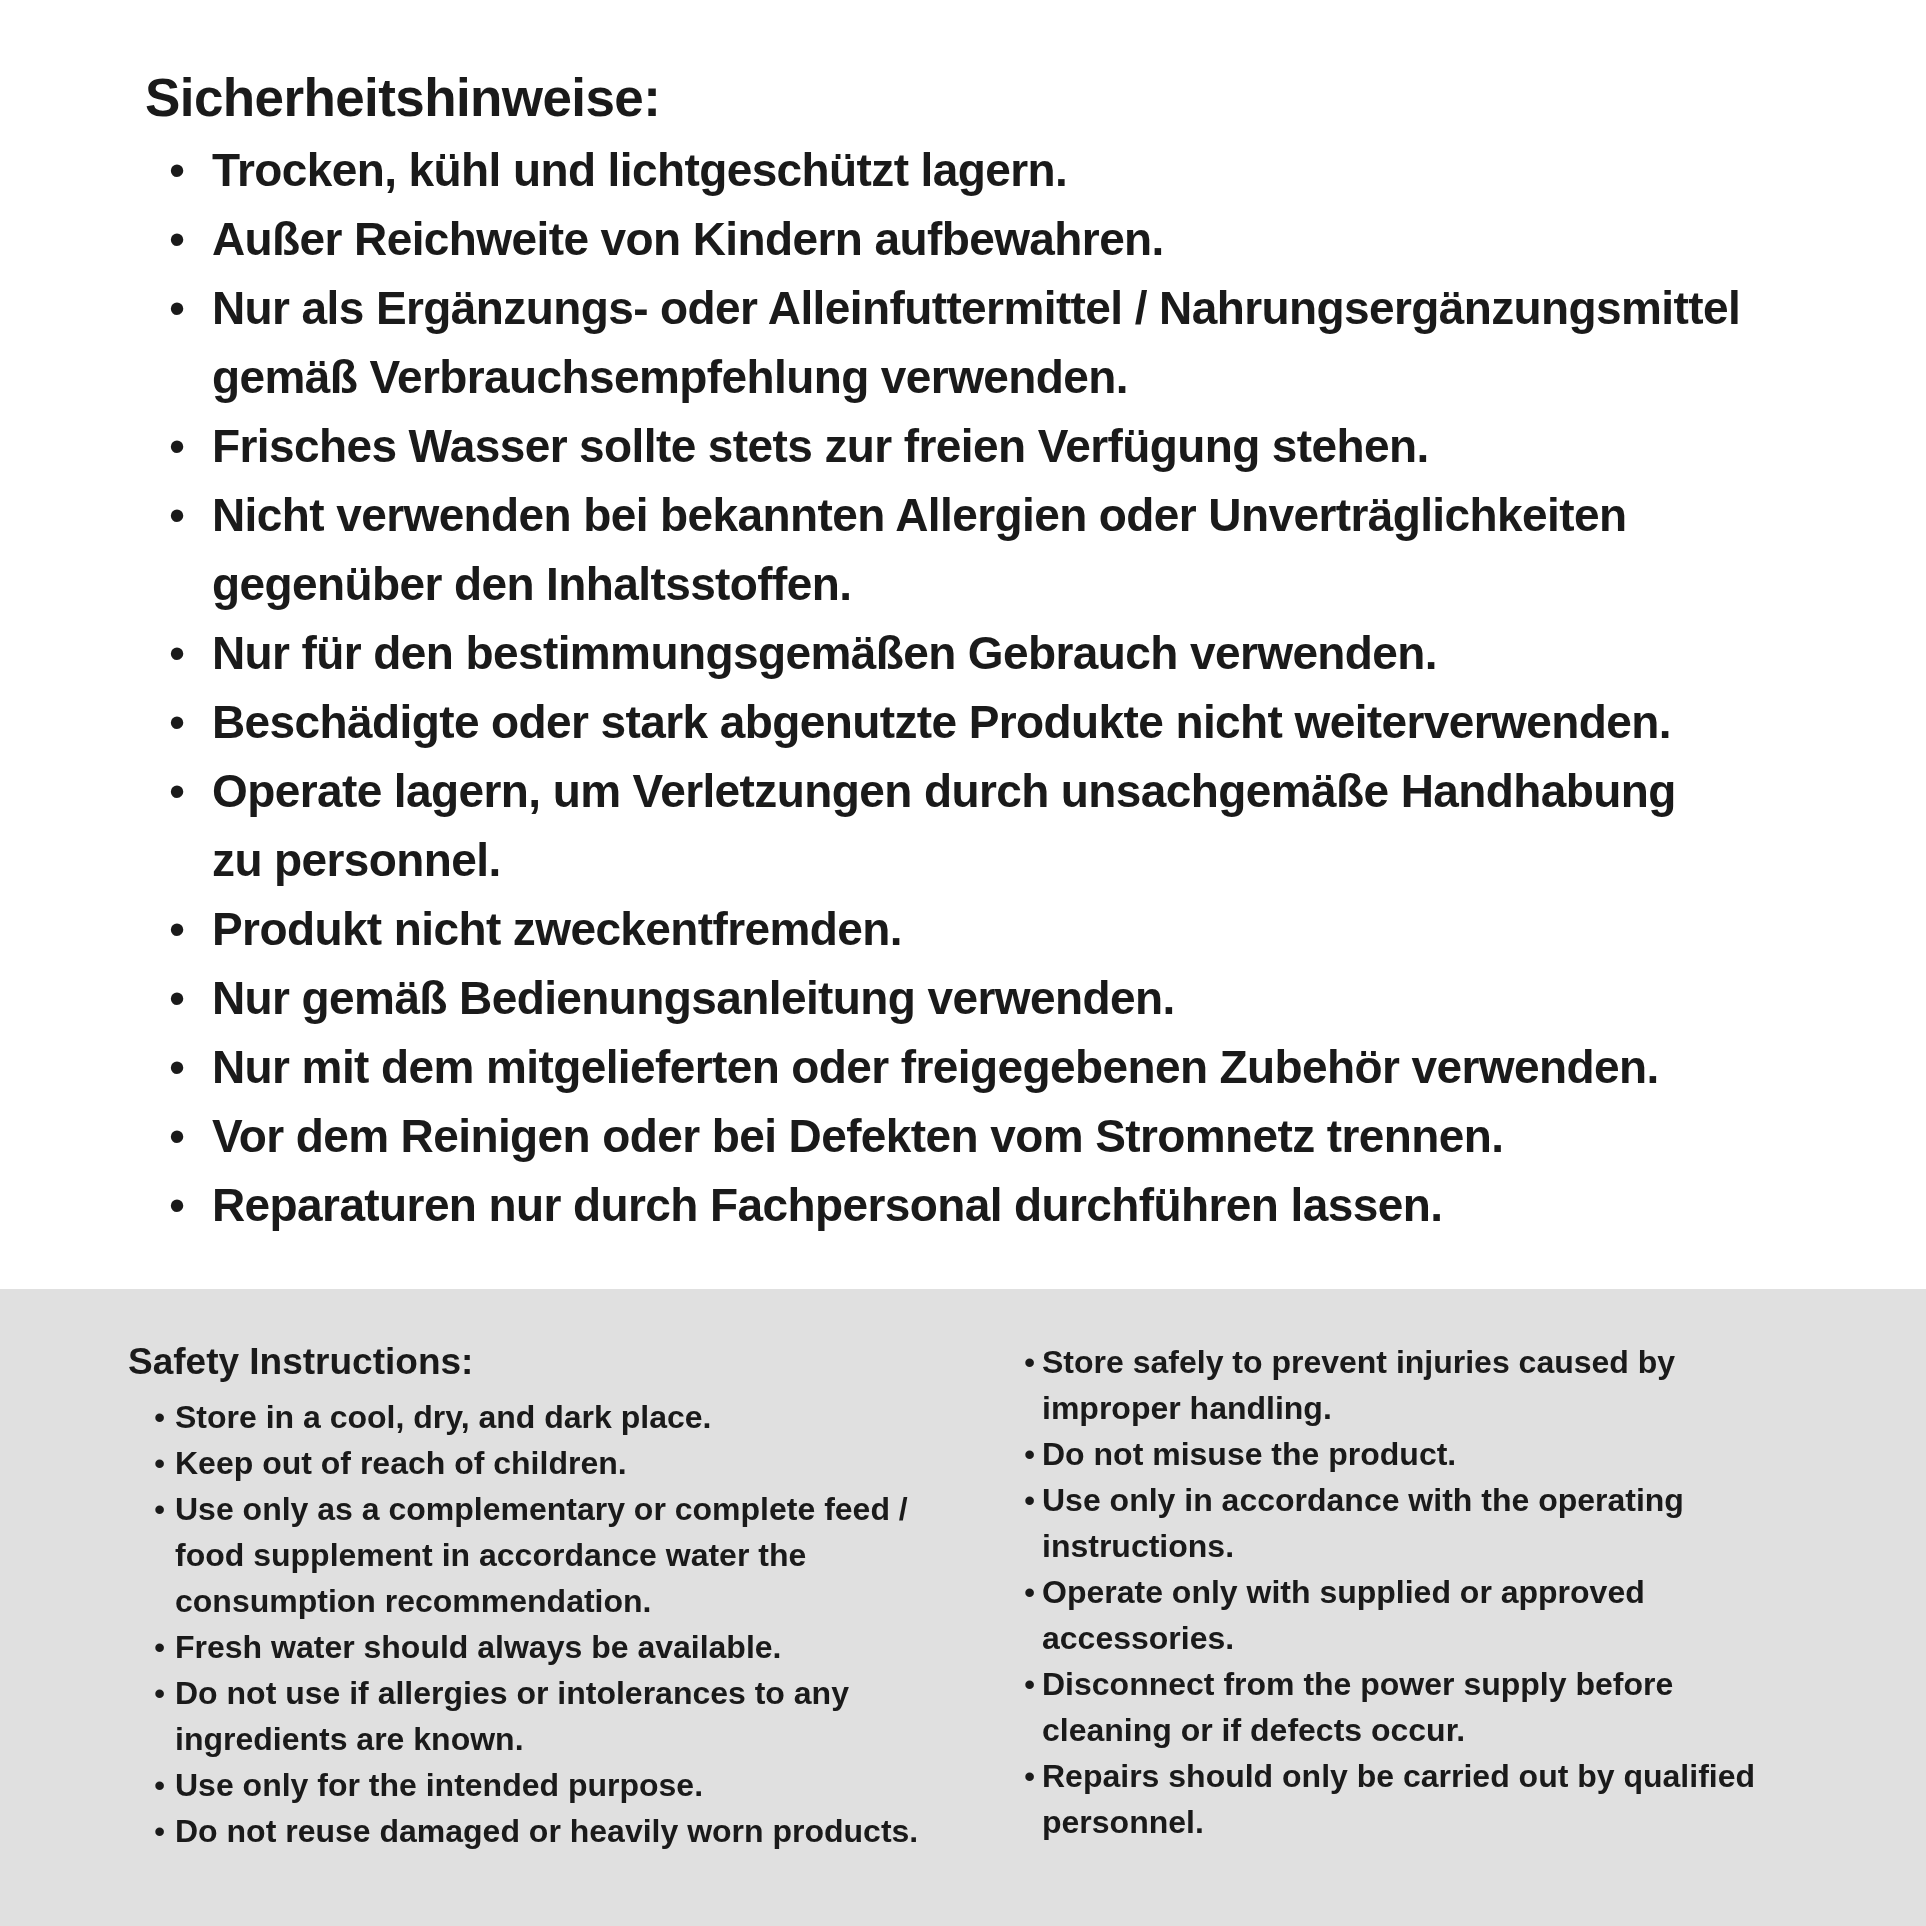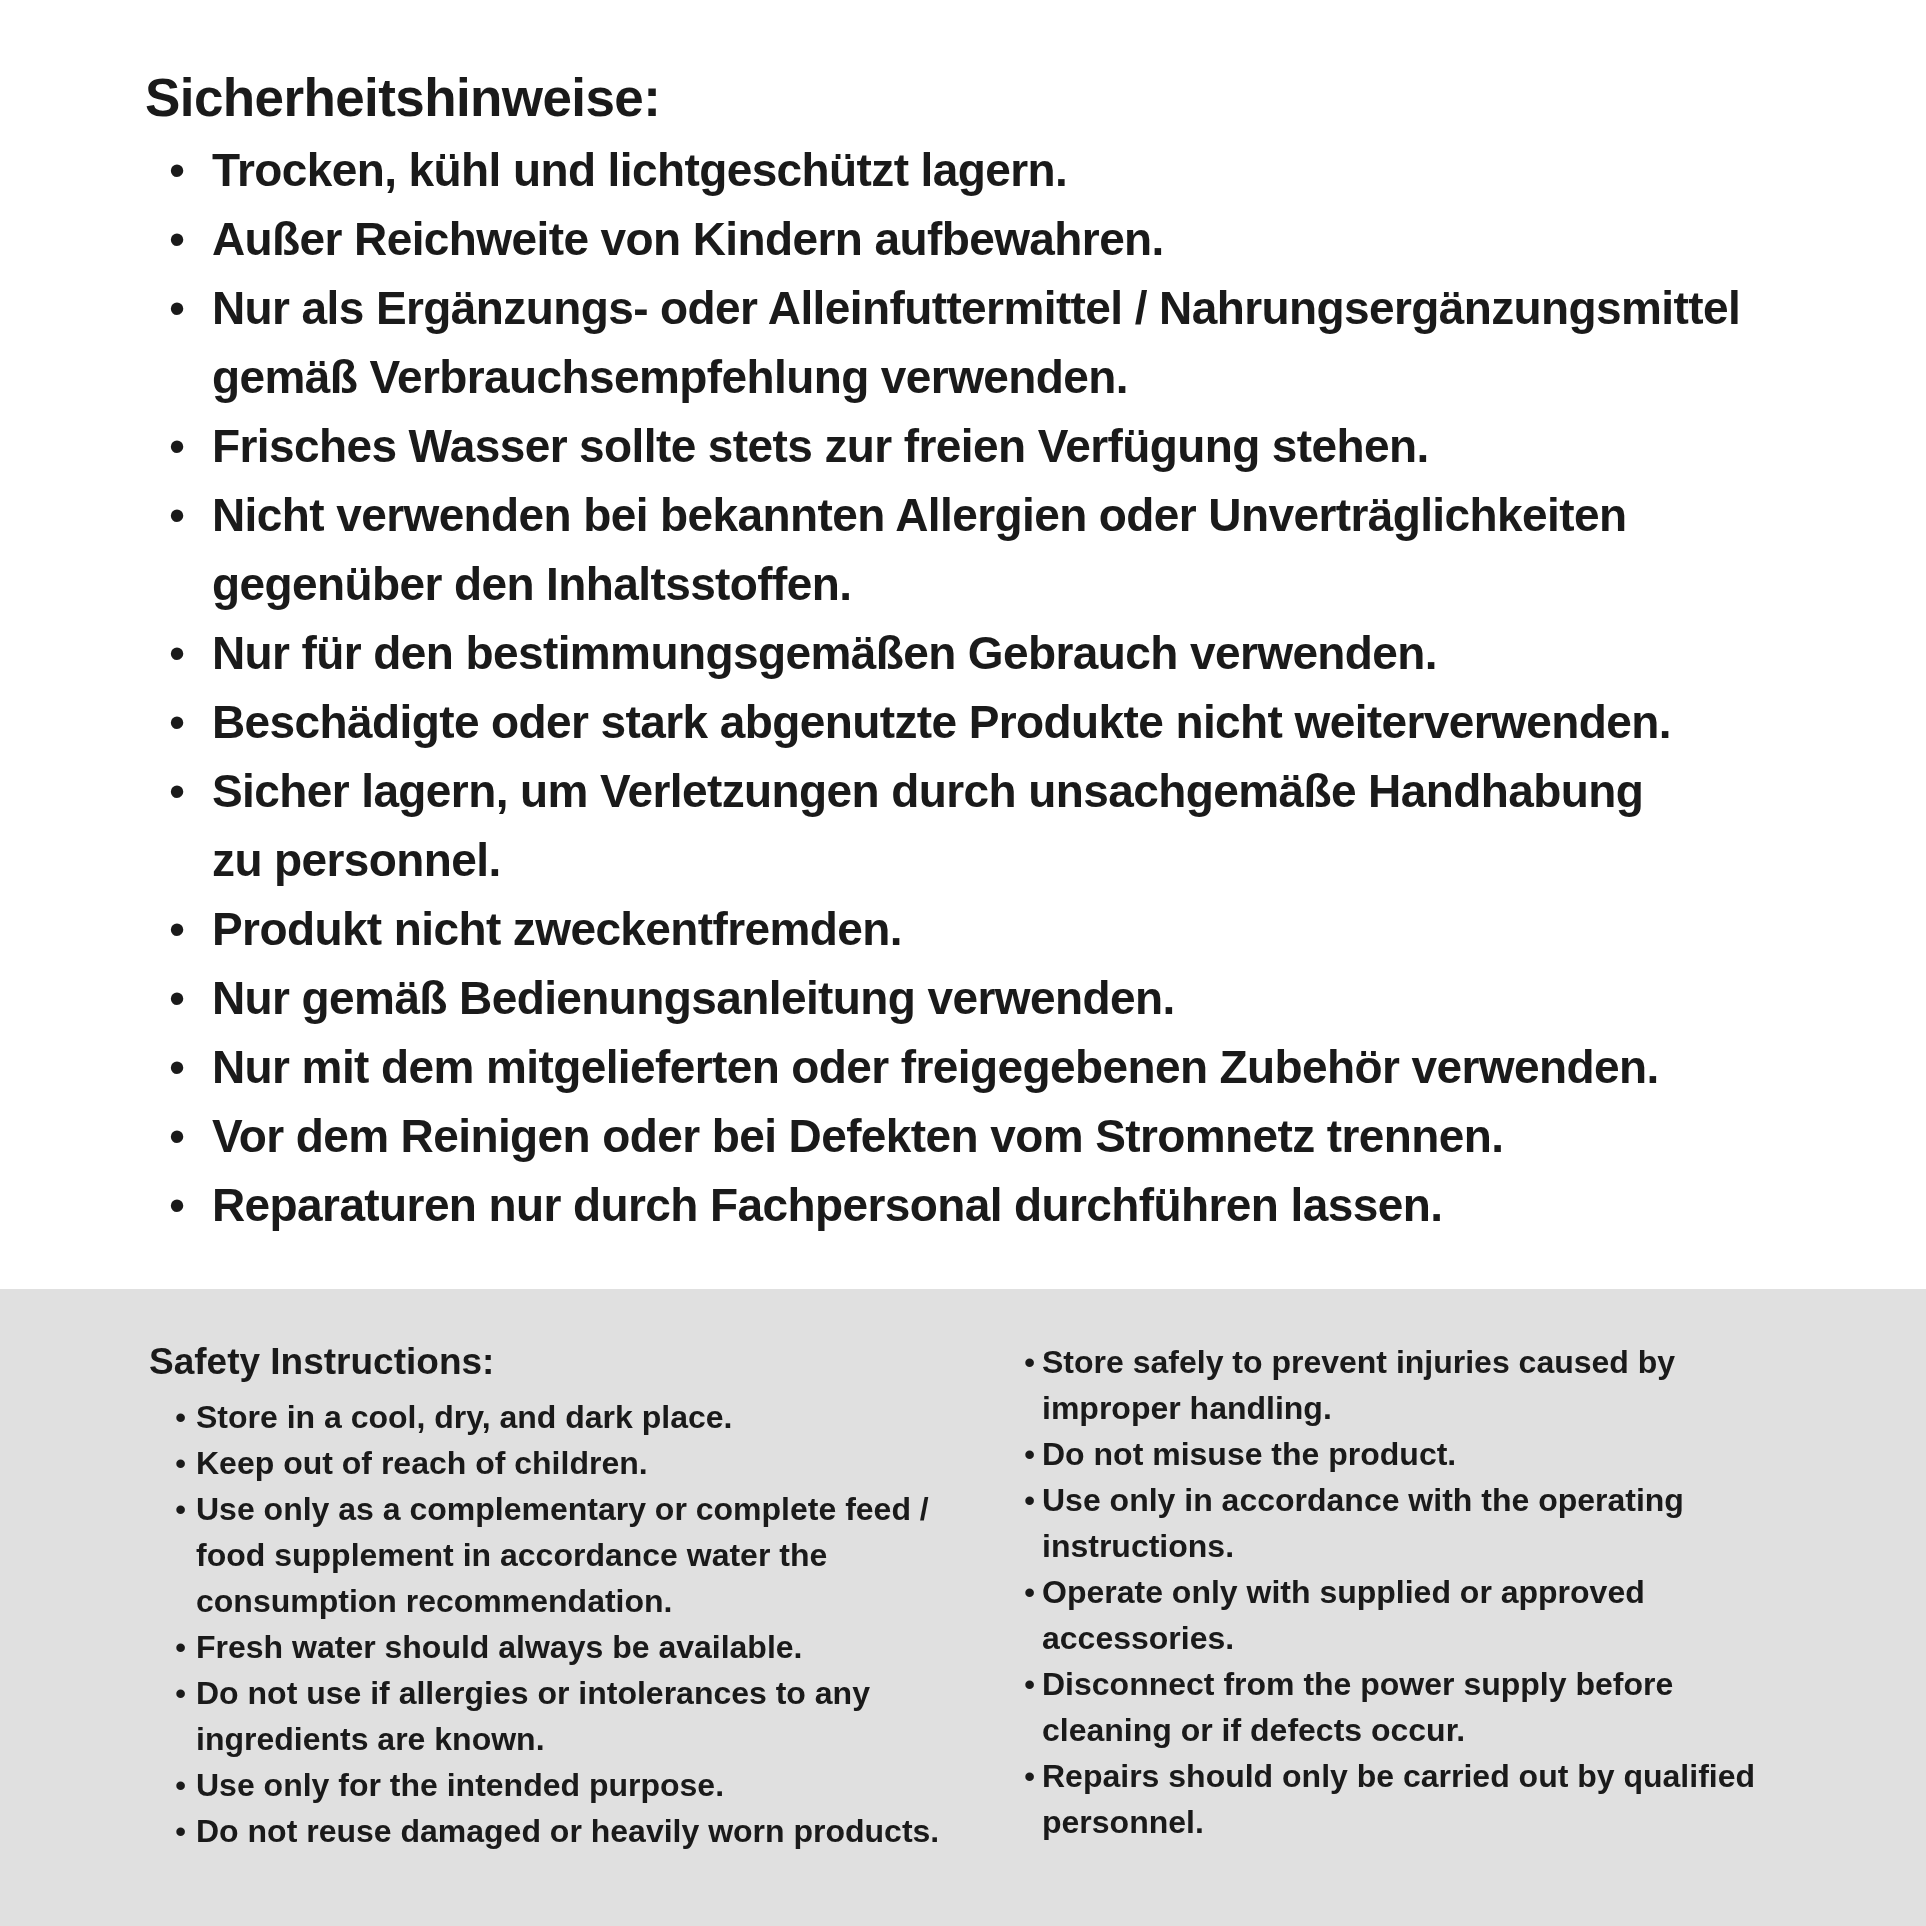--- a/index.html
+++ b/index.html
@@ -61,21 +61,21 @@
     left: 0;
     top: 1289px;
     width: 1926px;
     height: 637px;
     background: #e0e0e0;
   }
   .en-col {
     position: absolute;
     top: 50px;
   }
-  .en-col.left  { left: 128px;  width: 860px; margin-left: 21px; }
+  .en-col.left  { left: 128px;  width: 860px; }
   .en-col.right { left: 1024px; width: 892px; }
   .en-heading {
     margin: 0 0 9px 0;
     font-size: 37px;
     font-weight: 700;
     line-height: 46px;
     white-space: nowrap;
   }
   .en-list {
     font-size: 32px;
@@ -119,21 +119,21 @@
       <li>
         <span class="dot">•</span>
         <div class="ln">Nur für den bestimmungsgemäßen Gebrauch verwenden.</div>
       </li>
       <li>
         <span class="dot">•</span>
         <div class="ln">Beschädigte oder stark abgenutzte Produkte nicht weiterverwenden.</div>
       </li>
       <li>
         <span class="dot">•</span>
-        <div class="ln">Sicher lagern, um Verletzungen durch unsachgemäße Handhabung</div>
+        <div class="ln">Operate lagern, um Verletzungen durch unsachgemäße Handhabung</div>
         <div class="ln">zu personnel.</div>
       </li>
       <li>
         <span class="dot">•</span>
         <div class="ln">Produkt nicht zweckentfremden.</div>
       </li>
       <li>
         <span class="dot">•</span>
         <div class="ln">Nur gemäß Bedienungsanleitung verwenden.</div>
       </li>

